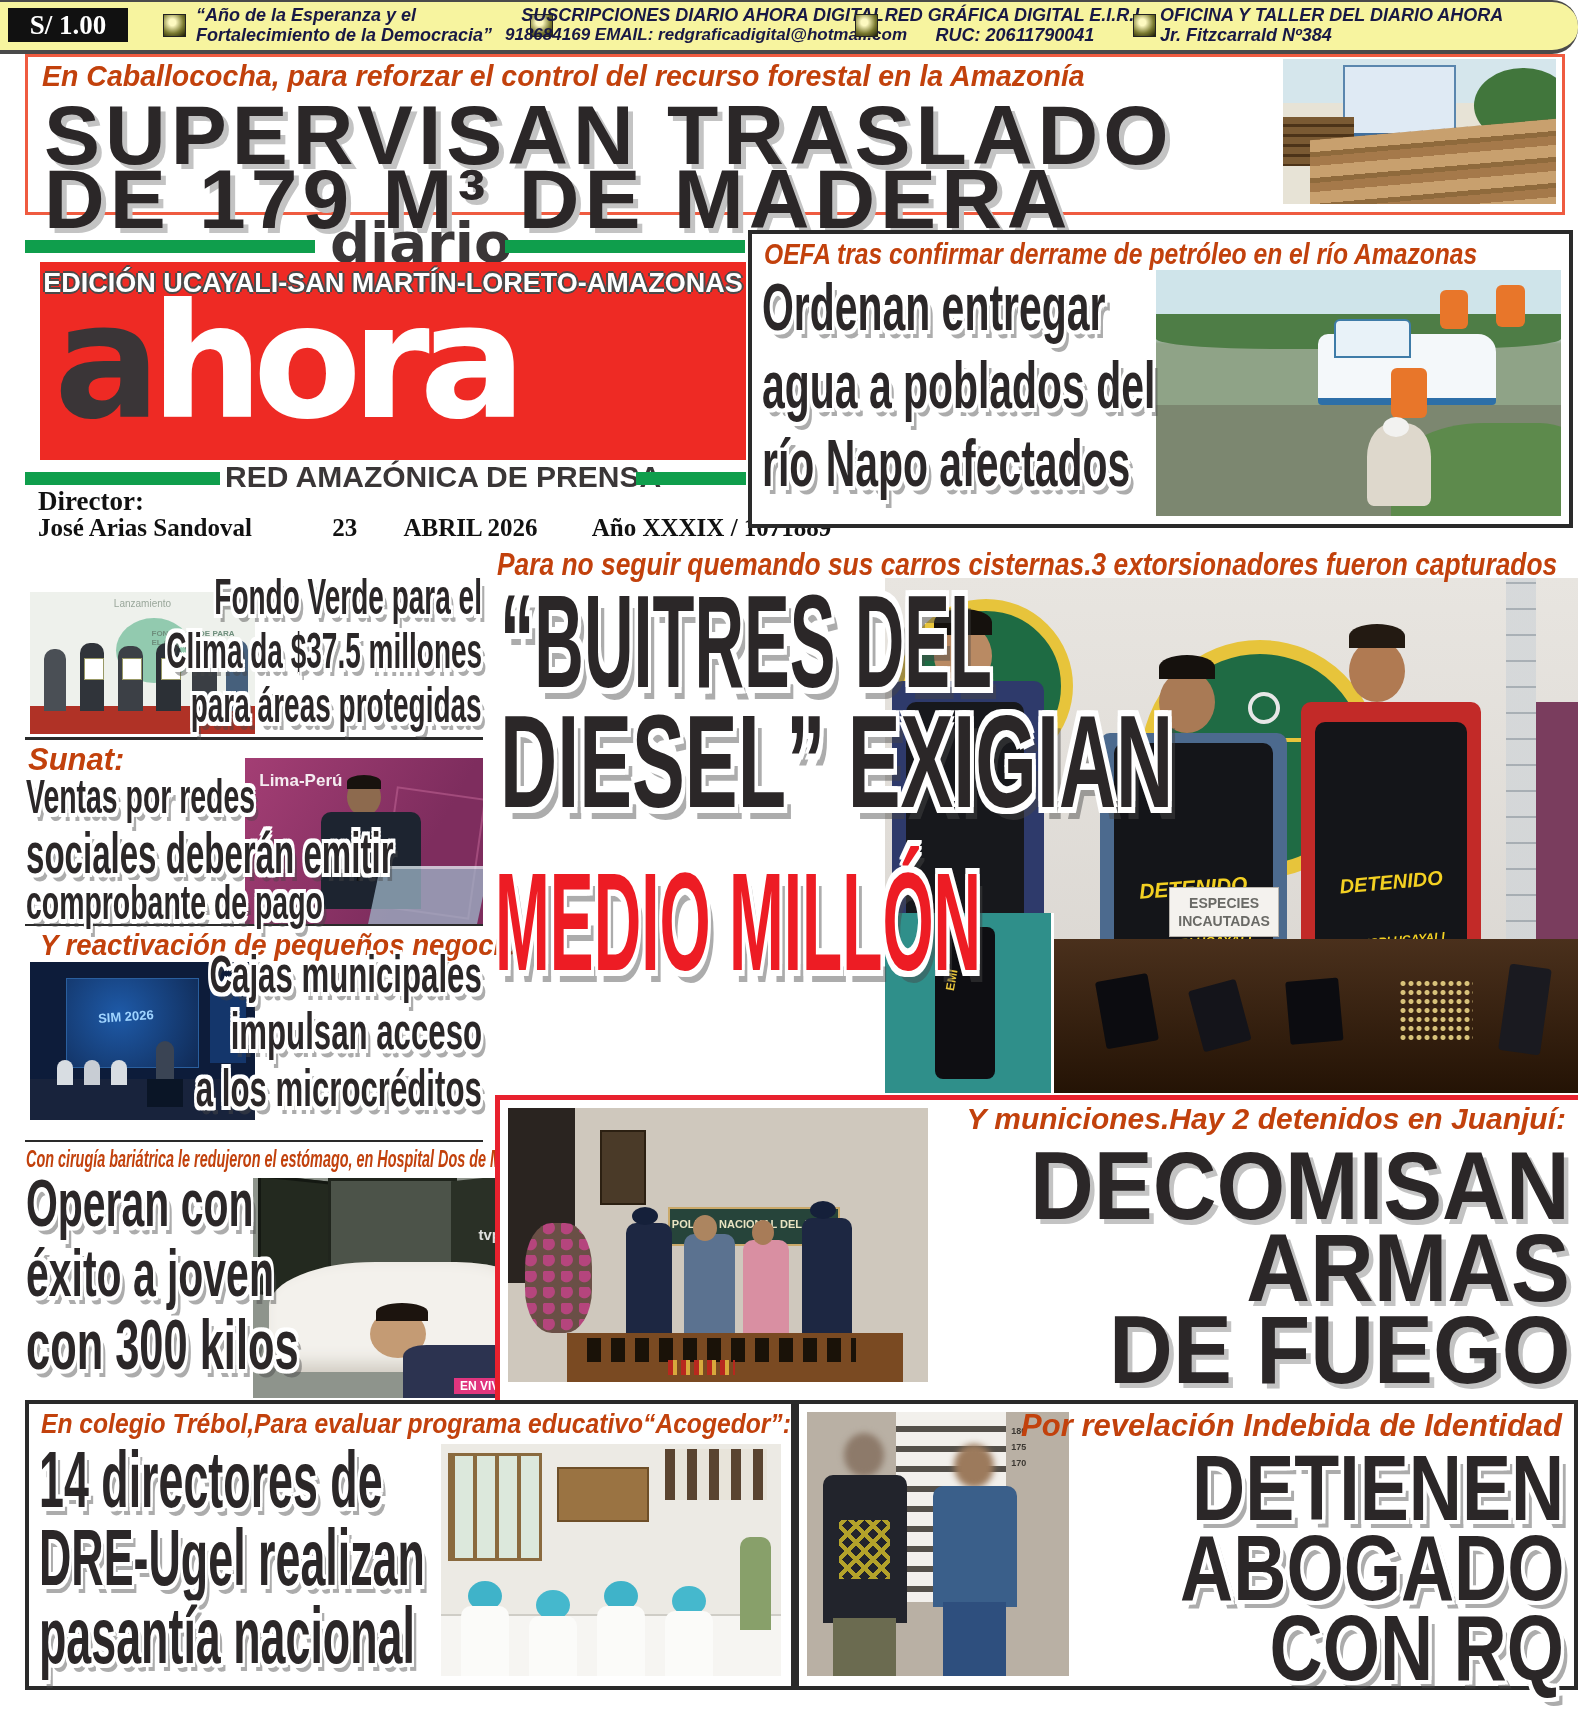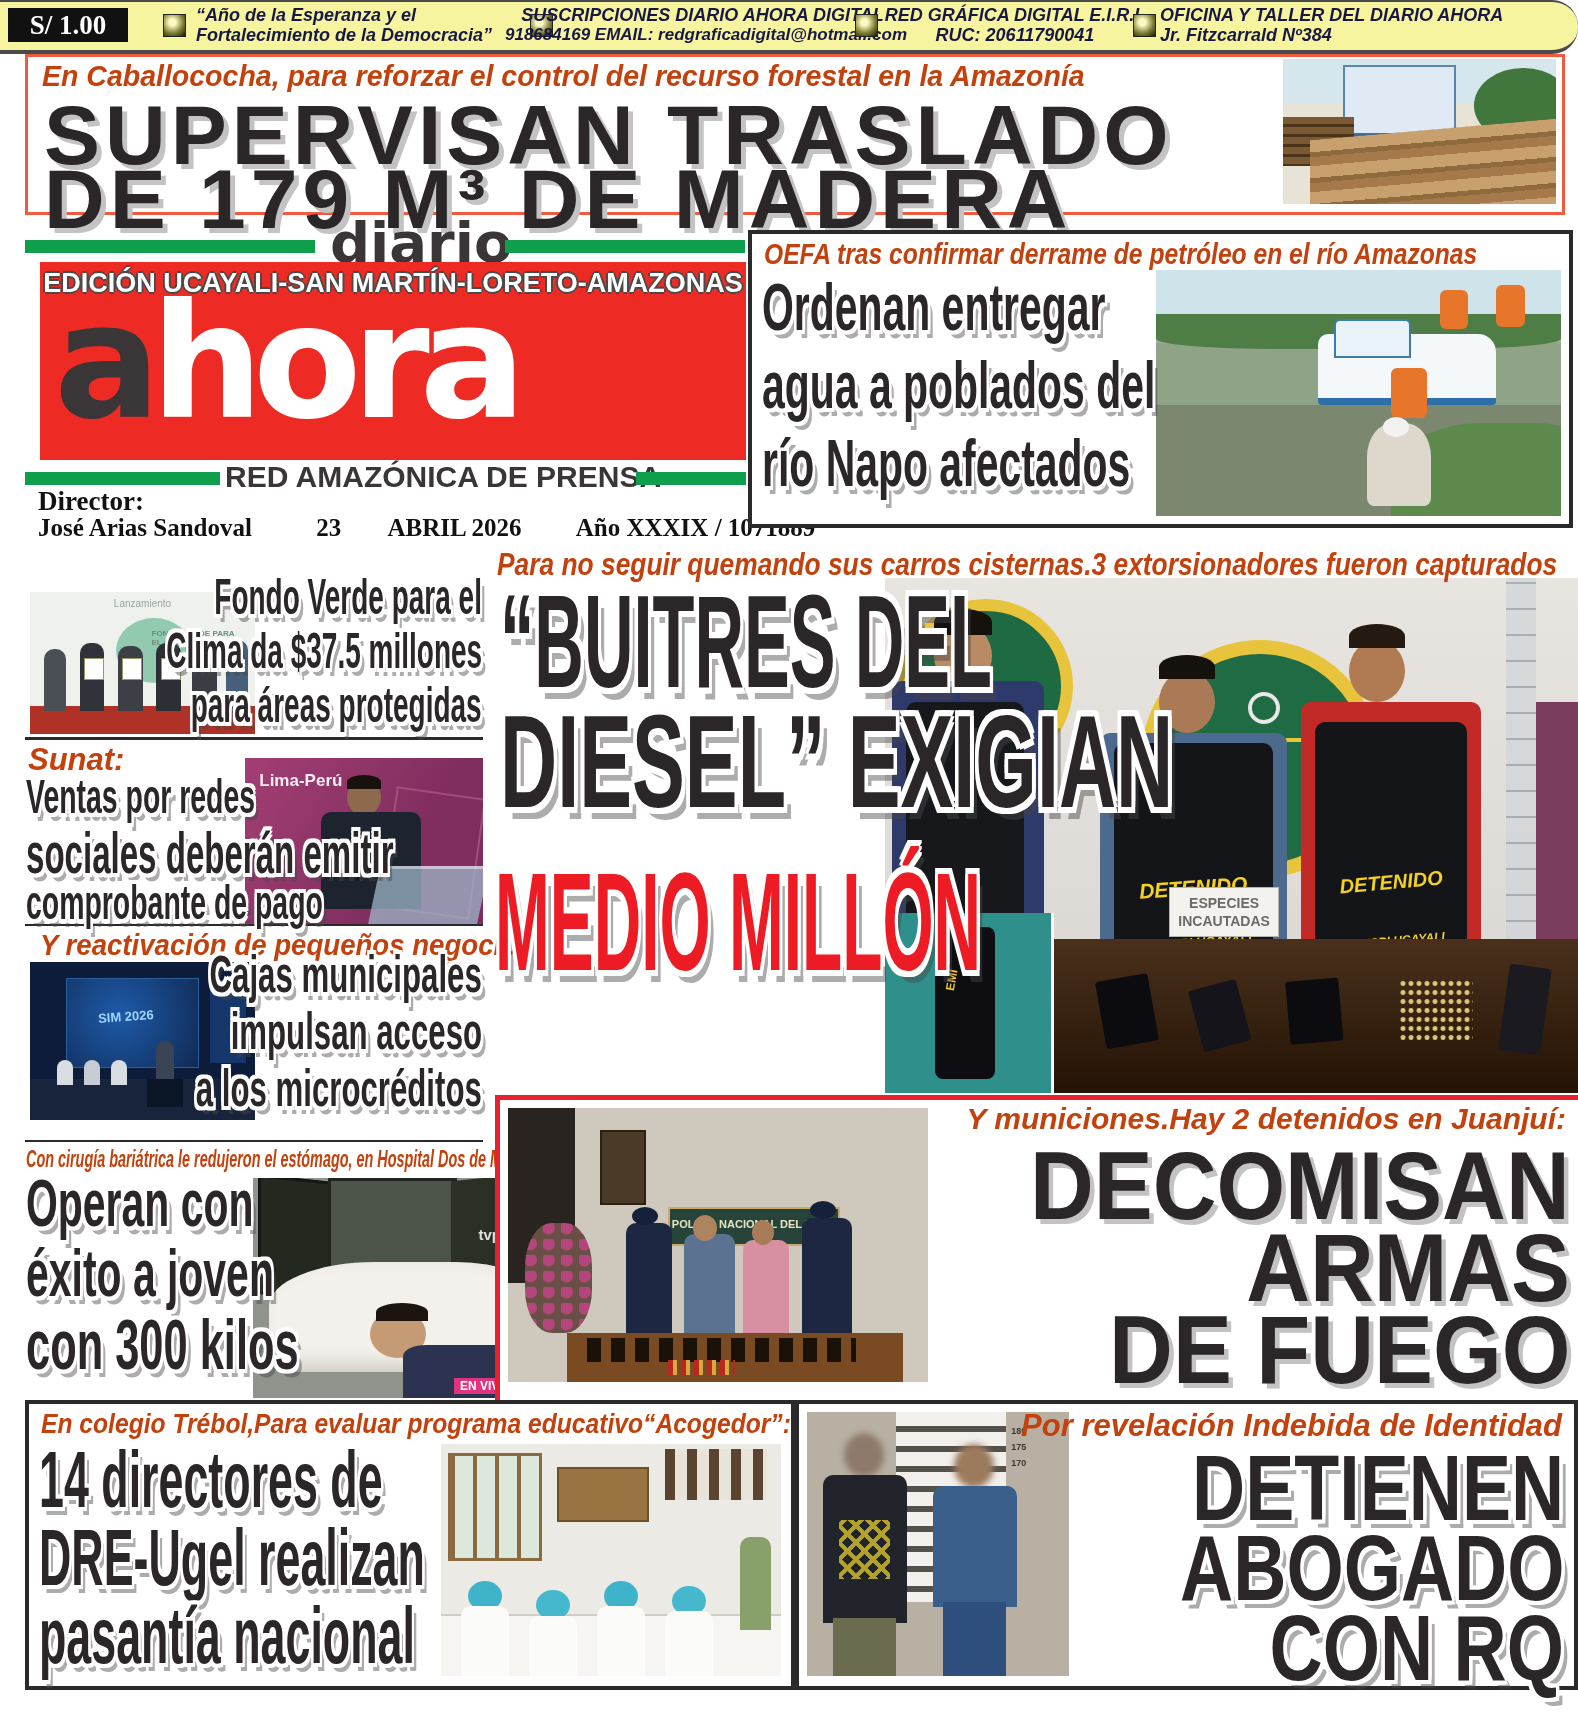--- a/index.html
+++ b/index.html
@@ -87,21 +87,21 @@
       <div class="abs" style="left:14px;top:18px;font-family:'DejaVu Sans',sans-serif;font-weight:bold;font-size:158px;letter-spacing:-10px;line-height:1.05;z-index:2;">
         <span style="color:#3a3537;">a</span><span style="color:#ffffff;">hora</span>
       </div>
     </div>
     <div class="gbar" style="left:25px;top:262px;width:195px;"></div>
     <div class="abs" style="left:225px;top:250px;width:400px;text-align:center;font-size:30px;font-weight:bold;color:#3a3637;white-space:nowrap;">RED AMAZÓNICA DE PRENSA</div>
     <div class="gbar" style="left:636px;top:262px;width:110px;"></div>
     <div class="abs serif" style="left:38px;top:276px;font-size:27px;font-weight:bold;color:#111;">Director:</div>
     <div class="abs serif" style="left:38px;top:304px;width:700px;font-size:25px;font-weight:bold;color:#111;white-space:nowrap;">
       <span>José Arias Sandoval</span>
-      <span style="margin-left:58px;">23</span>
+      <span style="margin-left:74px;">23</span>
       <span style="margin-left:40px;">ABRIL  2026</span>
       <span style="margin-left:48px;">Año XXXIX / 1071889</span>
     </div>
   </section>
 
   <section class="abs" style="left:748px;top:230px;width:817px;height:290px;border:4px solid #2a2a2a;background:#fff;">
     <div class="k" style="position:absolute;left:12px;top:4px;font-size:29px;">
       <span class="sx" style="transform:scaleX(.85);">OEFA tras confirmar derrame de petróleo en el río Amazonas</span>
     </div>
     <div class="photo" style="left:404px;top:36px;width:405px;height:246px;background:linear-gradient(#cfe4ea 0 26%,#8fa387 30% 55%,#7c8770 55% 100%);">

